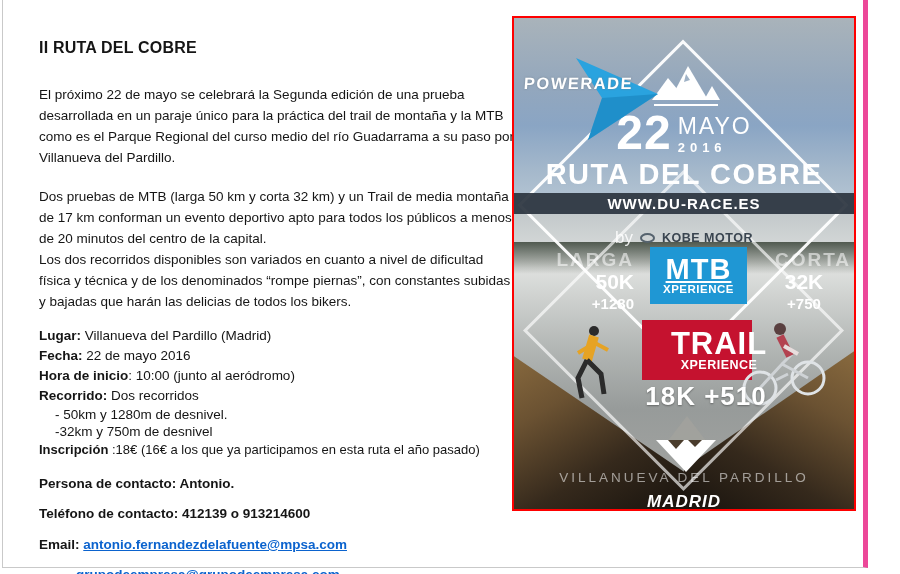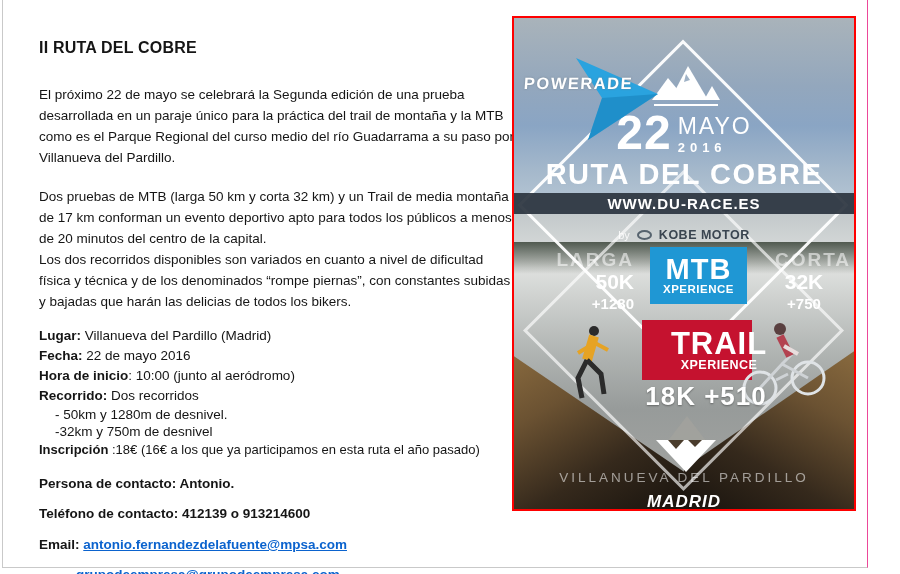--- a/index.html
+++ b/index.html
@@ -1,18 +1,18 @@
 <!DOCTYPE html>
 <html><head>
 <meta charset="utf-8">
 <style>
   * { box-sizing: border-box; margin: 0; padding: 0; }
   html,body { width:900px; height:574px; background:#fff; font-family:"Liberation Sans", sans-serif; }
   .page { position:absolute; left:2px; top:0; width:866px; height:568px; background:#fff;
-          border-left:1px solid #c9c9c9; border-right:1px solid #ec4899; border-bottom:1px solid #c9c9c9; }
+          border-left:1px solid #c9c9c9; border-right:5px solid #ec4899; border-bottom:1px solid #c9c9c9; }
 
   
   .doc { position:absolute; left:36px; top:38px; width:478px; color:#151515; font-size:13.5px; line-height:21px; }
   .doc-title { font-size:16px; font-weight:700; line-height:20px; letter-spacing:.2px; }
   .p1 { margin-top:26px; }
   .p2 { margin-top:18px; }
   .info { margin-top:14px; }
   .info-line { line-height:20px; }
   .info-line b { font-weight:700; }
   .bullet { line-height:17px; padding-left:16px; }
@@ -67,34 +67,34 @@
   .date-month { font-size:23px; font-weight:300; letter-spacing:2px; line-height:23px; }
   .date-year { font-size:13px; font-weight:700; letter-spacing:5px; line-height:16px; margin-top:2px; }
 
   .poster-title { left:0; top:140px; width:100%; text-align:center; font-size:29px; font-weight:800;
                   letter-spacing:1.5px; z-index:5; white-space:nowrap; }
 
   .band { left:0; top:175px; width:100%; height:21px; background:rgba(44,53,64,.93); z-index:5;
           display:flex; align-items:center; justify-content:center; font-size:15px; font-weight:800; letter-spacing:1px; }
 
   .by-row { left:0; top:210px; width:100%; display:flex; justify-content:center; align-items:center; gap:7px; z-index:5; }
-  .by-label { font-size:11px; color:rgba(255,255,255,.85); }
+  .by-label { font-size:17px; color:rgba(255,255,255,.85); }
   .kobe-logo { width:15px; height:10px; border:2px solid #56636e; border-radius:50%; display:inline-block; }
   .kobe-text { font-size:12.5px; font-weight:800; letter-spacing:.5px; color:#3a4550; }
 
   .dist-block { top:231px; z-index:6; line-height:22px; }
   .dist-larga { left:0; width:128px; text-align:right; padding-right:8px; }
   .dist-corta { left:240px; width:100px; text-align:center; }
   .dist-name { font-size:19px; font-weight:700; letter-spacing:2px; color:rgba(255,255,255,.55);padding-left:18px; }
   .dist-km { font-size:21px; font-weight:800; }
   .dist-elev { font-size:15px; font-weight:800; }
 
   .mtb-box { left:136px; top:229px; width:97px; height:57px; background:#1f97d4; z-index:6;
              display:flex; flex-direction:column; align-items:center; justify-content:center; }
-  .mtb-name { font-size:29px; font-weight:800; line-height:27px; letter-spacing:1px; }
+  .mtb-name { font-size:29px; font-weight:800; line-height:27px; letter-spacing:1px;text-decoration:underline; }
   .mtb-sub { font-size:11.5px; font-weight:800; letter-spacing:.5px; }
 
   .trail-box { left:128px; top:302px; width:110px; height:60px; background:#c5122f; z-index:6;
                display:flex; flex-direction:column; align-items:center; justify-content:center;padding-left:44px; }
   .trail-name { font-size:31px; font-weight:800; line-height:29px; letter-spacing:1px; }
   .trail-sub { font-size:12.5px; font-weight:800; letter-spacing:.5px; }
 
   .runner { left:46px; top:304px; z-index:6; }
   .biker { left:222px; top:298px; z-index:6; }
 

